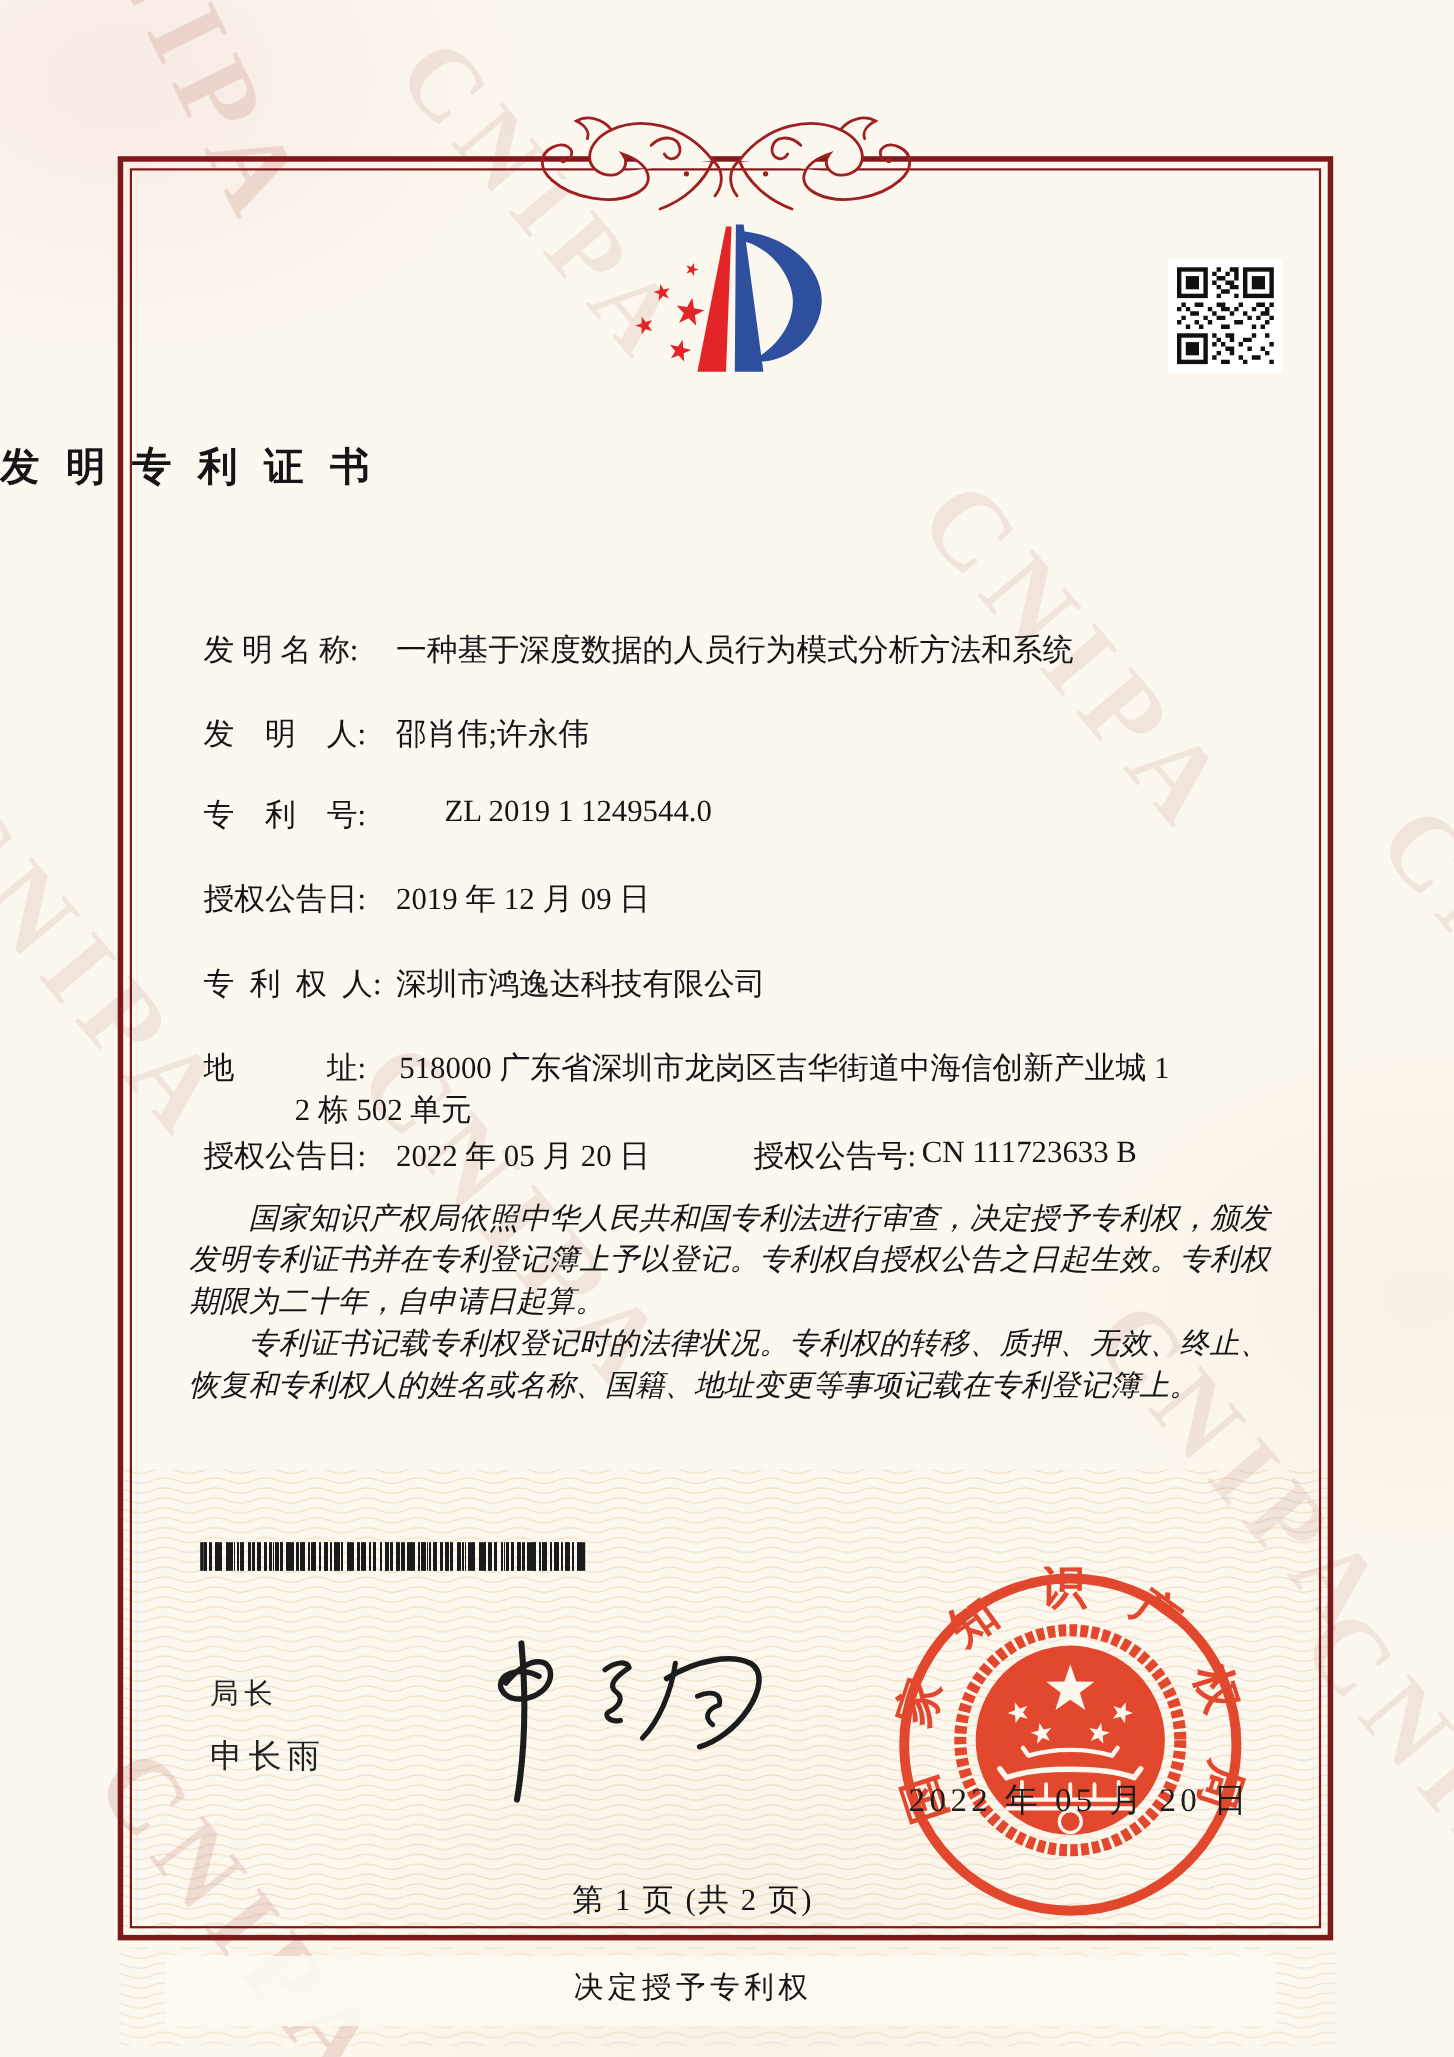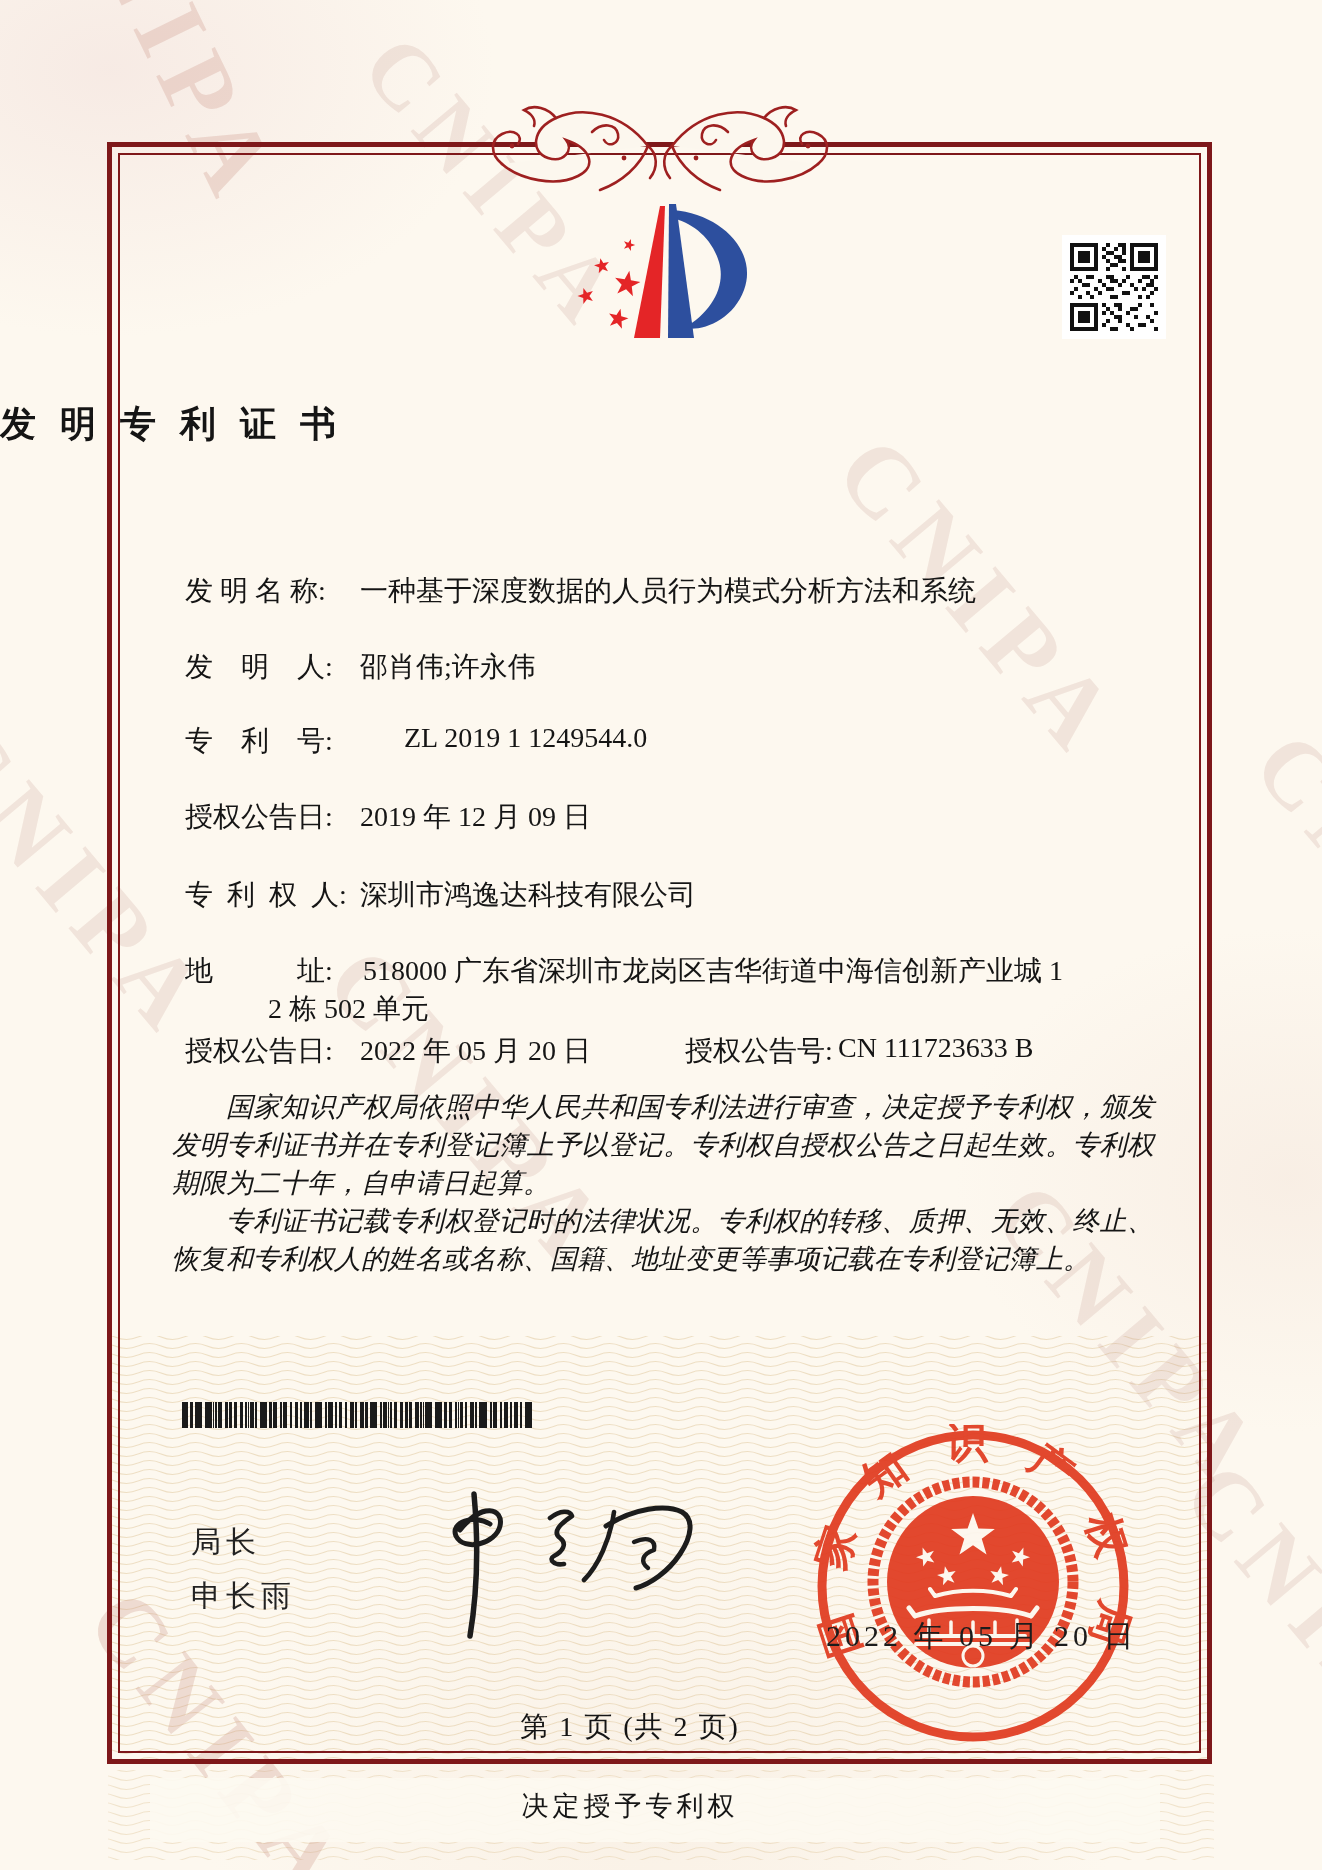--- a/index.html
+++ b/index.html
@@ -41,21 +41,21 @@
   
   .barcode{
     position:absolute;left:182px;top:1402px;width:344px;height:26px;
     background:
       repeating-linear-gradient(90deg,#1a1a1a 0 2px,rgba(0,0,0,0) 2px 5px),
       repeating-linear-gradient(90deg,#1a1a1a 0 3px,rgba(0,0,0,0) 3px 11px),
       repeating-linear-gradient(90deg,#1a1a1a 0 1px,rgba(0,0,0,0) 1px 7px);
     border-left:3px solid #1a1a1a;border-right:3px solid #1a1a1a;
   }
   
-  .comm-title{position:absolute;left:191px;top:1522px;font-size:30px;letter-spacing:5px;font-family:"Liberation Sans","DejaVu Sans",sans-serif;color:#222;}
+  .comm-title{position:absolute;left:191px;top:1522px;font-size:26px;letter-spacing:5px;font-family:"Liberation Sans","DejaVu Sans",sans-serif;color:#222;}
   .comm-name{position:absolute;left:191px;top:1576px;font-size:30px;letter-spacing:5px;font-family:"Liberation Sans","DejaVu Sans",sans-serif;color:#222;}
   .signature{position:absolute;left:398px;top:1478px;}
   
   .seal{position:absolute;left:806px;top:1424px;opacity:.93;}
   .seal-date{position:absolute;left:826px;top:1616px;font-size:30px;letter-spacing:4px;color:#1c1c1c;white-space:pre;}
   
   .page-num{position:absolute;left:0;top:1708px;width:1260px;text-align:center;font-size:28px;letter-spacing:2px;white-space:pre;}
   .footer-band{position:absolute;left:150px;top:1778px;width:1010px;height:64px;background:rgba(253,249,241,.9);}
   .footer-note{position:absolute;left:0;top:1788px;width:1260px;text-align:center;font-size:27px;letter-spacing:4px;white-space:pre;}
 </style>

